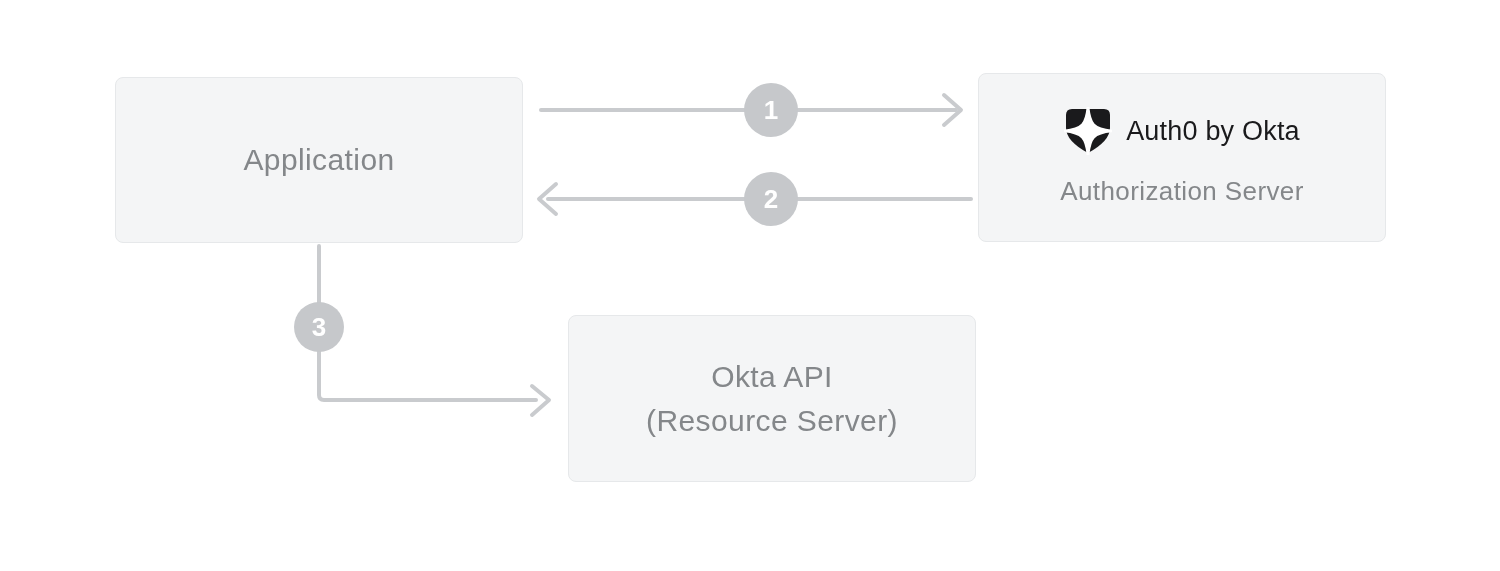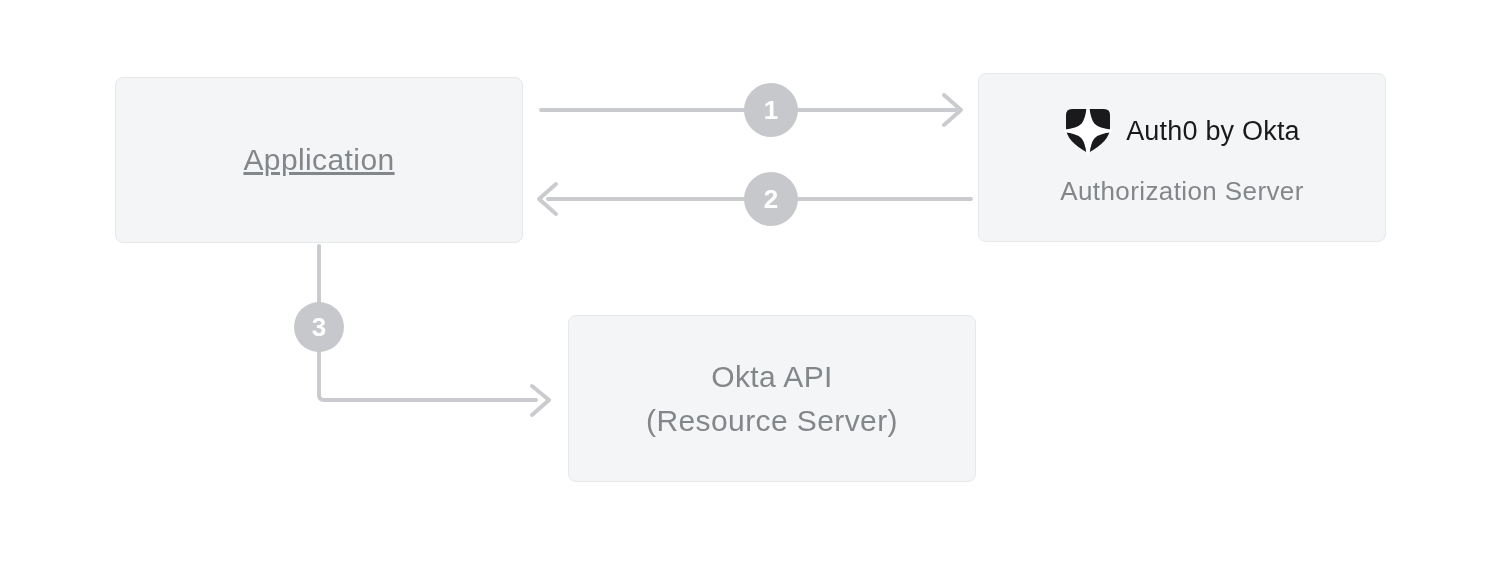--- a/index.html
+++ b/index.html
@@ -38,21 +38,21 @@
     display: flex;
     flex-direction: column;
     align-items: center;
     justify-content: center;
     text-align: center;
     color: var(--box-text, #84878a);
     font-size: 30px;
     line-height: 44px;
     letter-spacing: 0.4px;
   }
-  .node-application { left: 115px; top: 77px;  width: 408px; height: 166px; text-decoration: underline; }
+  .node-application { left: 115px; top: 77px;  width: 408px; height: 166px; }
   .node-auth       { left: 978px; top: 73px;  width: 408px; height: 169px; }
   .node-api        { left: 568px; top: 315px; width: 408px; height: 167px; }
 
   .node-auth { gap: 19px; }
   .logo-row {
     display: flex;
     align-items: center;
     gap: 14px;
     line-height: normal;
   }

